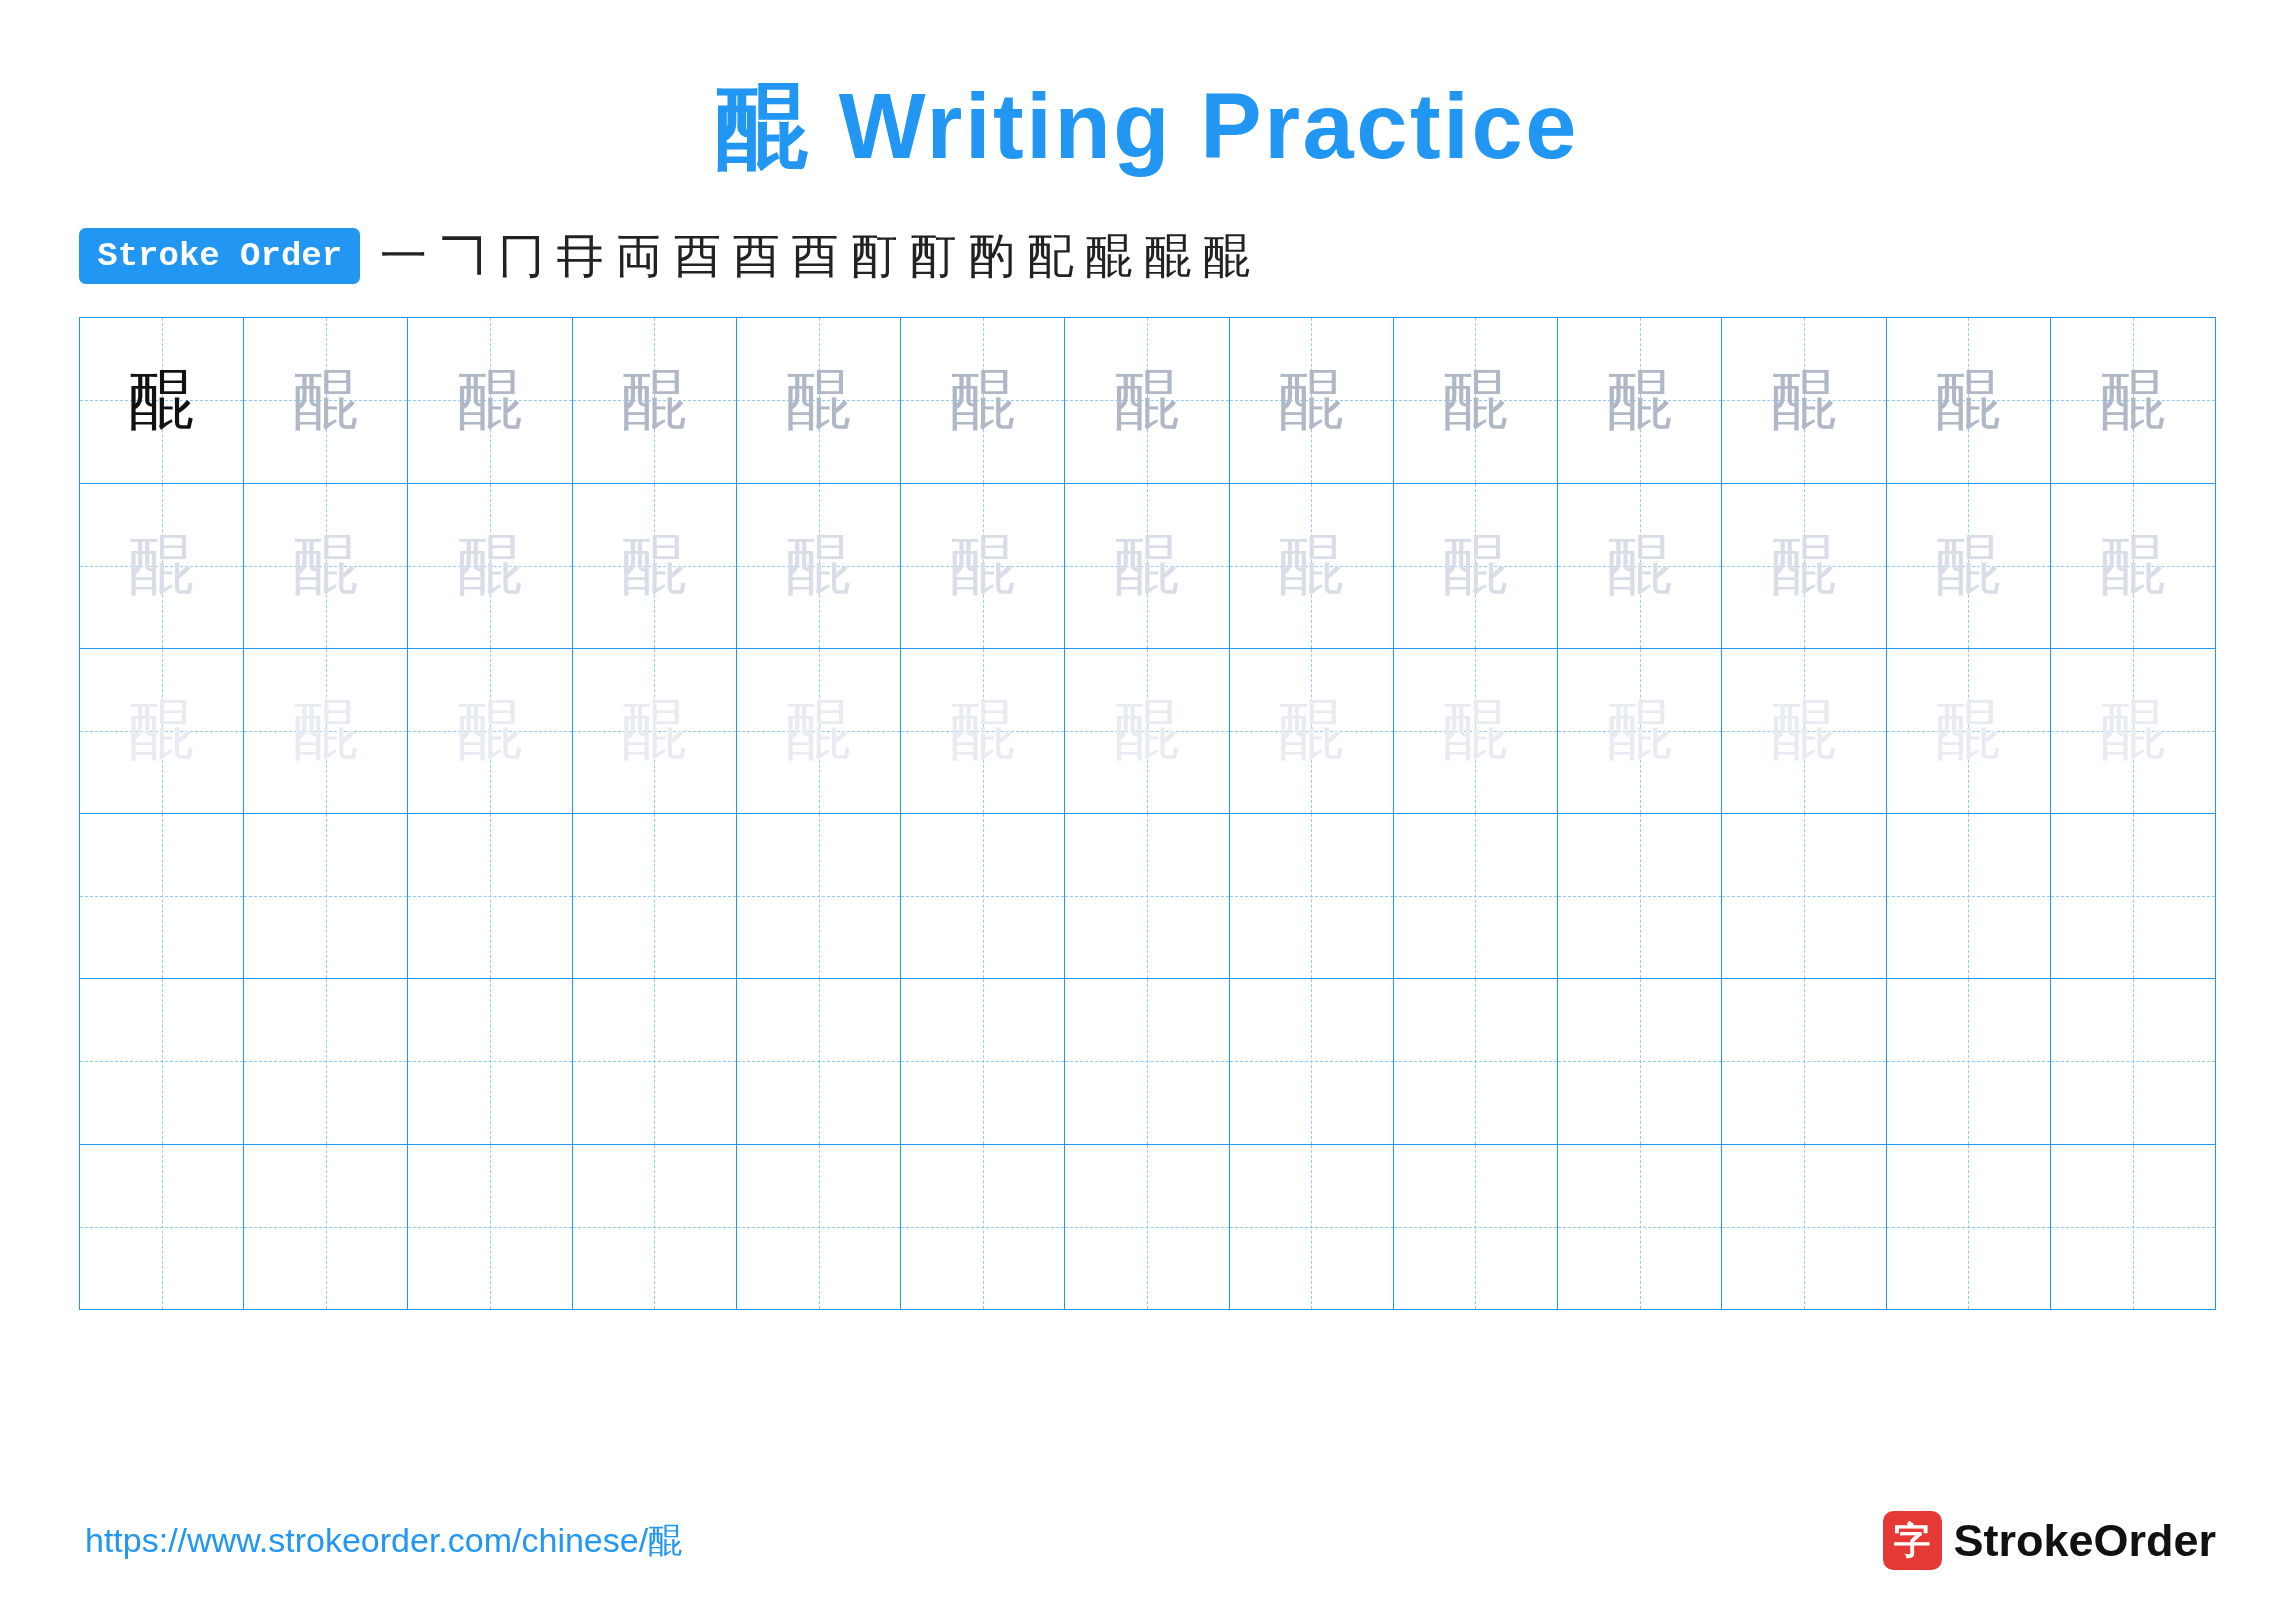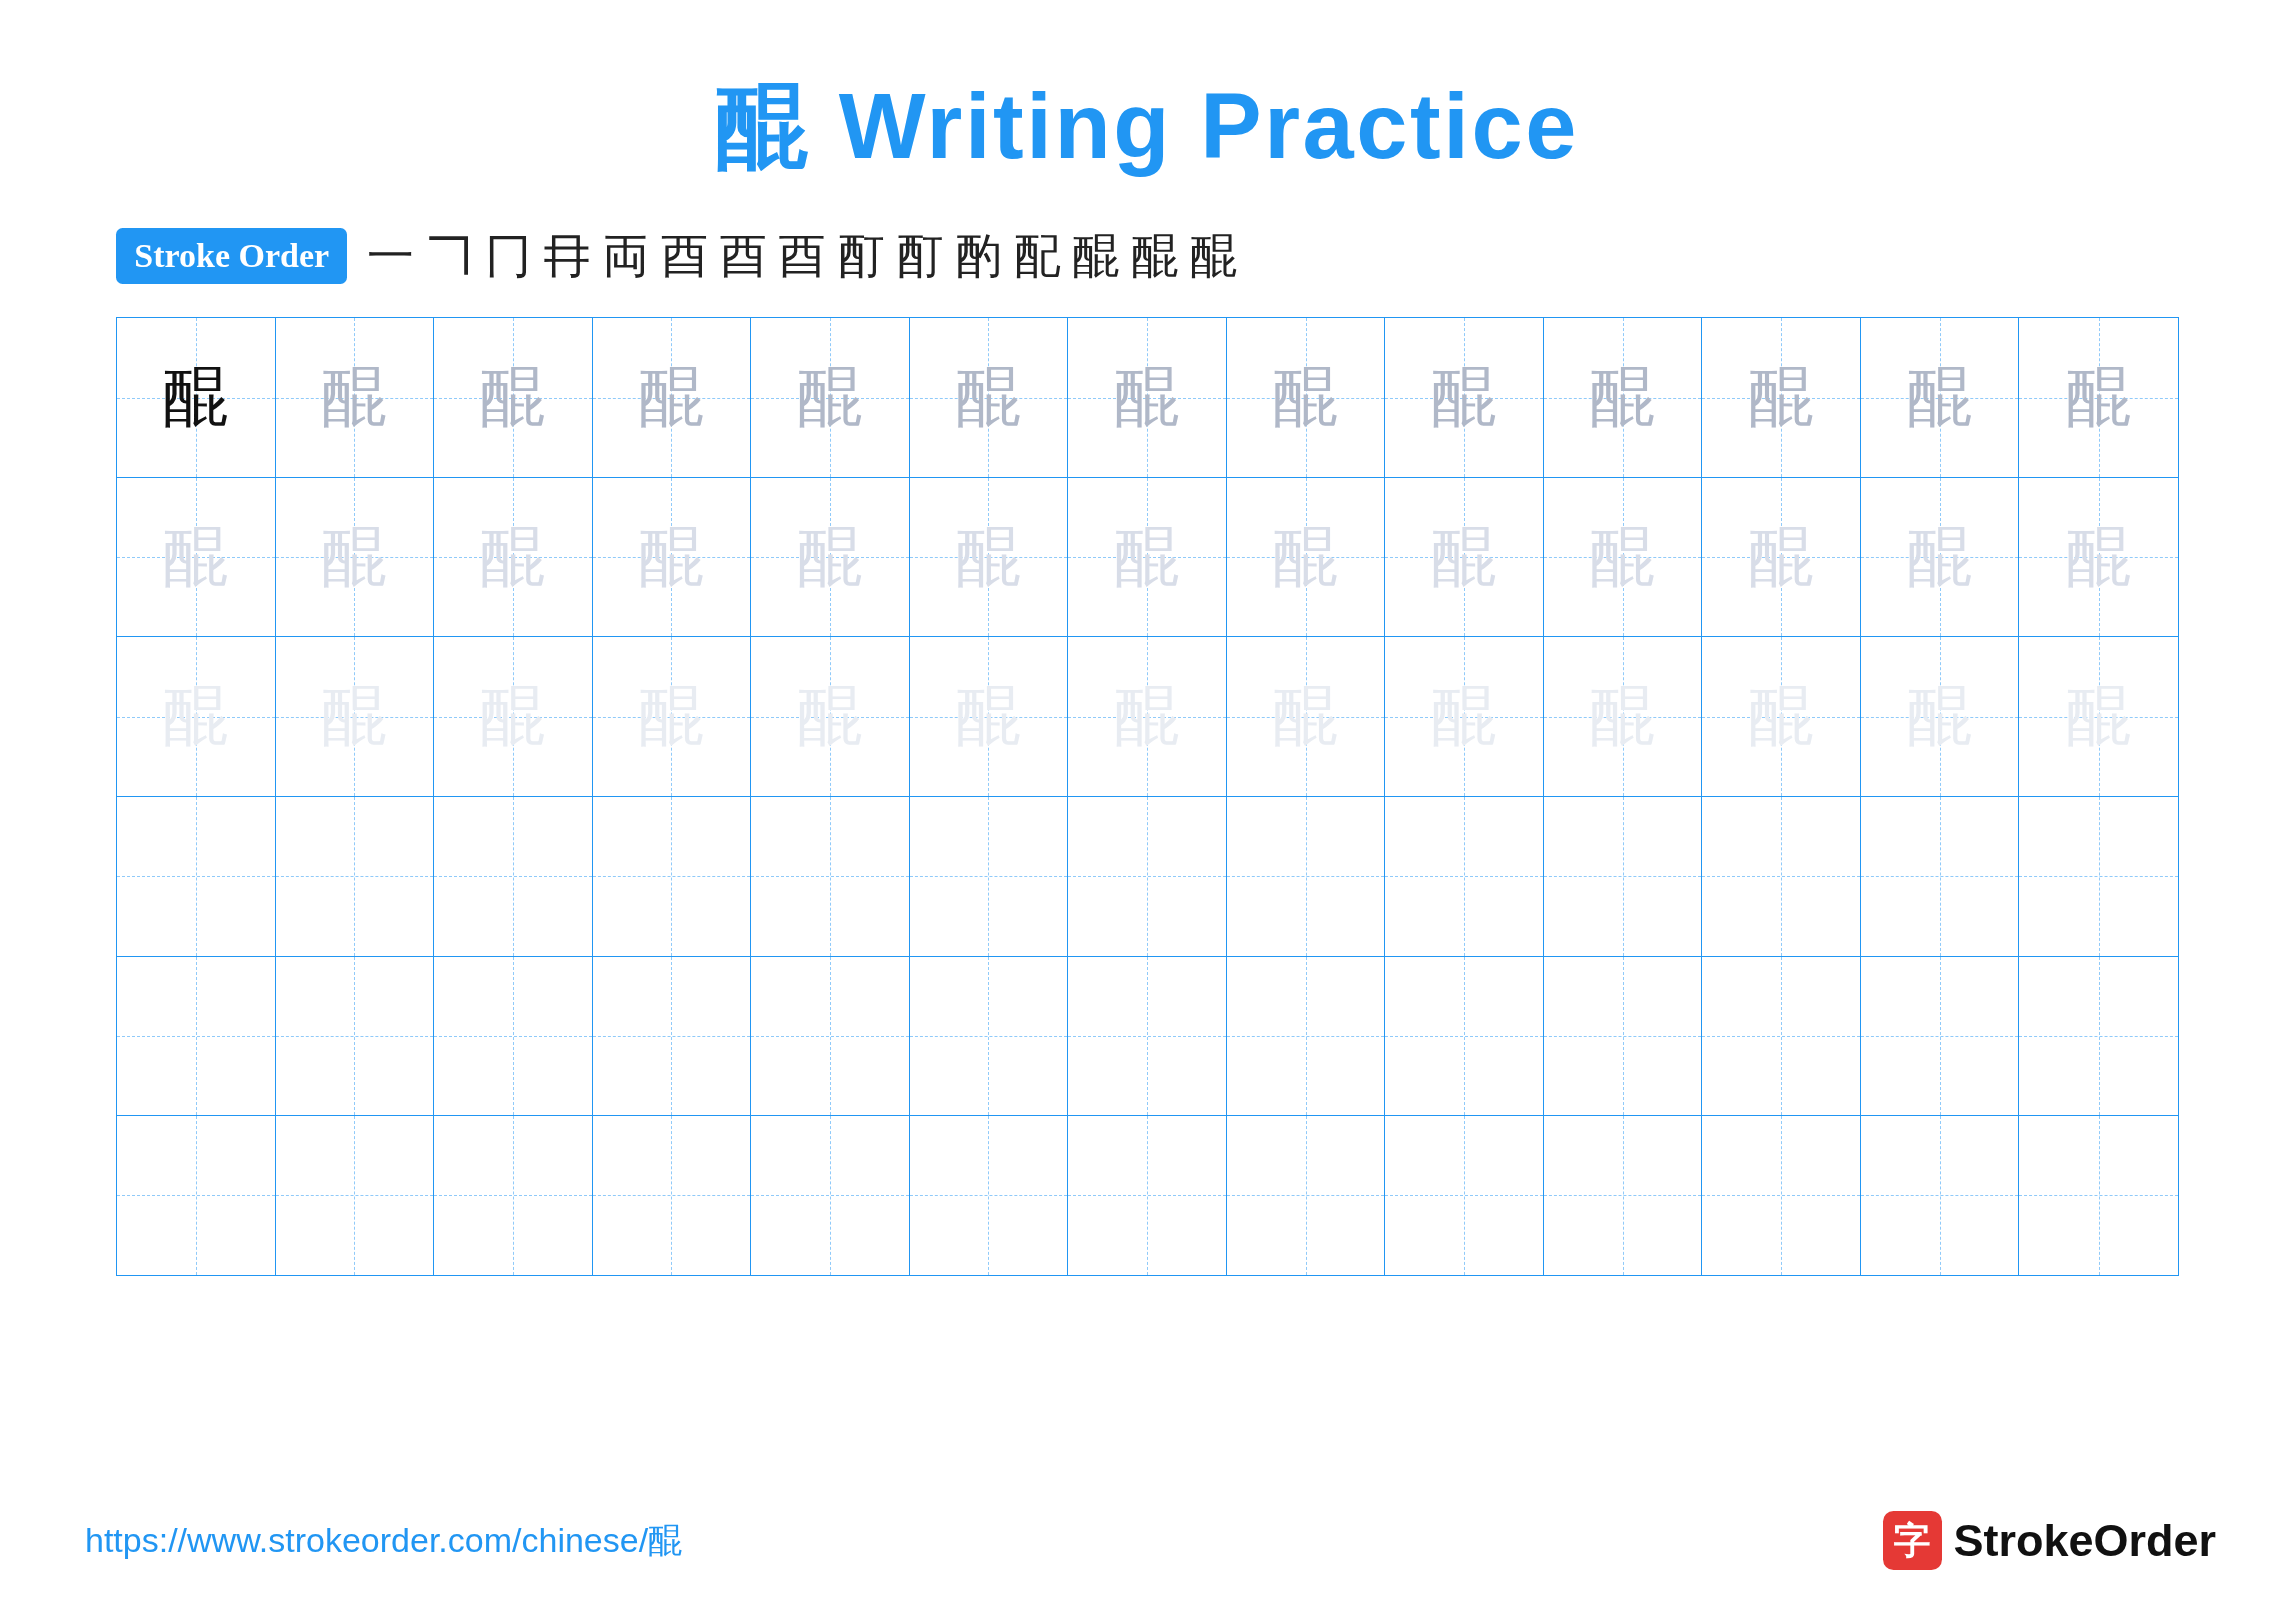--- a/index.html
+++ b/index.html
@@ -10,21 +10,21 @@
       width: 2295px;
       height: 1622px;
       position: relative;
       overflow: hidden;
     }
 
     .page {
       width: 2295px;
       height: 1622px;
       background: #fff;
-      padding: 52px 116px;
+      padding: 52px 79px;
       display: flex;
       flex-direction: column;
       align-items: center;
     }
 
     .title {
       font-size: 92px;
       color: #2196F3;
       font-weight: bold;
       font-family: Arial, sans-serif;
@@ -38,21 +38,21 @@
       align-items: center;
       width: 100%;
       margin-bottom: 33px;
       gap: 0;
     }
 
     .stroke-order-badge {
       background: #2196F3;
       color: #fff;
       font-size: 34px;
-      font-family: Liberation Serif, serif;
+      font-family: Liberation Mono, monospace;
       font-weight: bold;
       padding: 9.2px 18.3px;
       border-radius: 6.5px;
       white-space: nowrap;
       margin-right: 19.6px;
     }
 
     .stroke-steps {
       display: flex;
       align-items: center;

